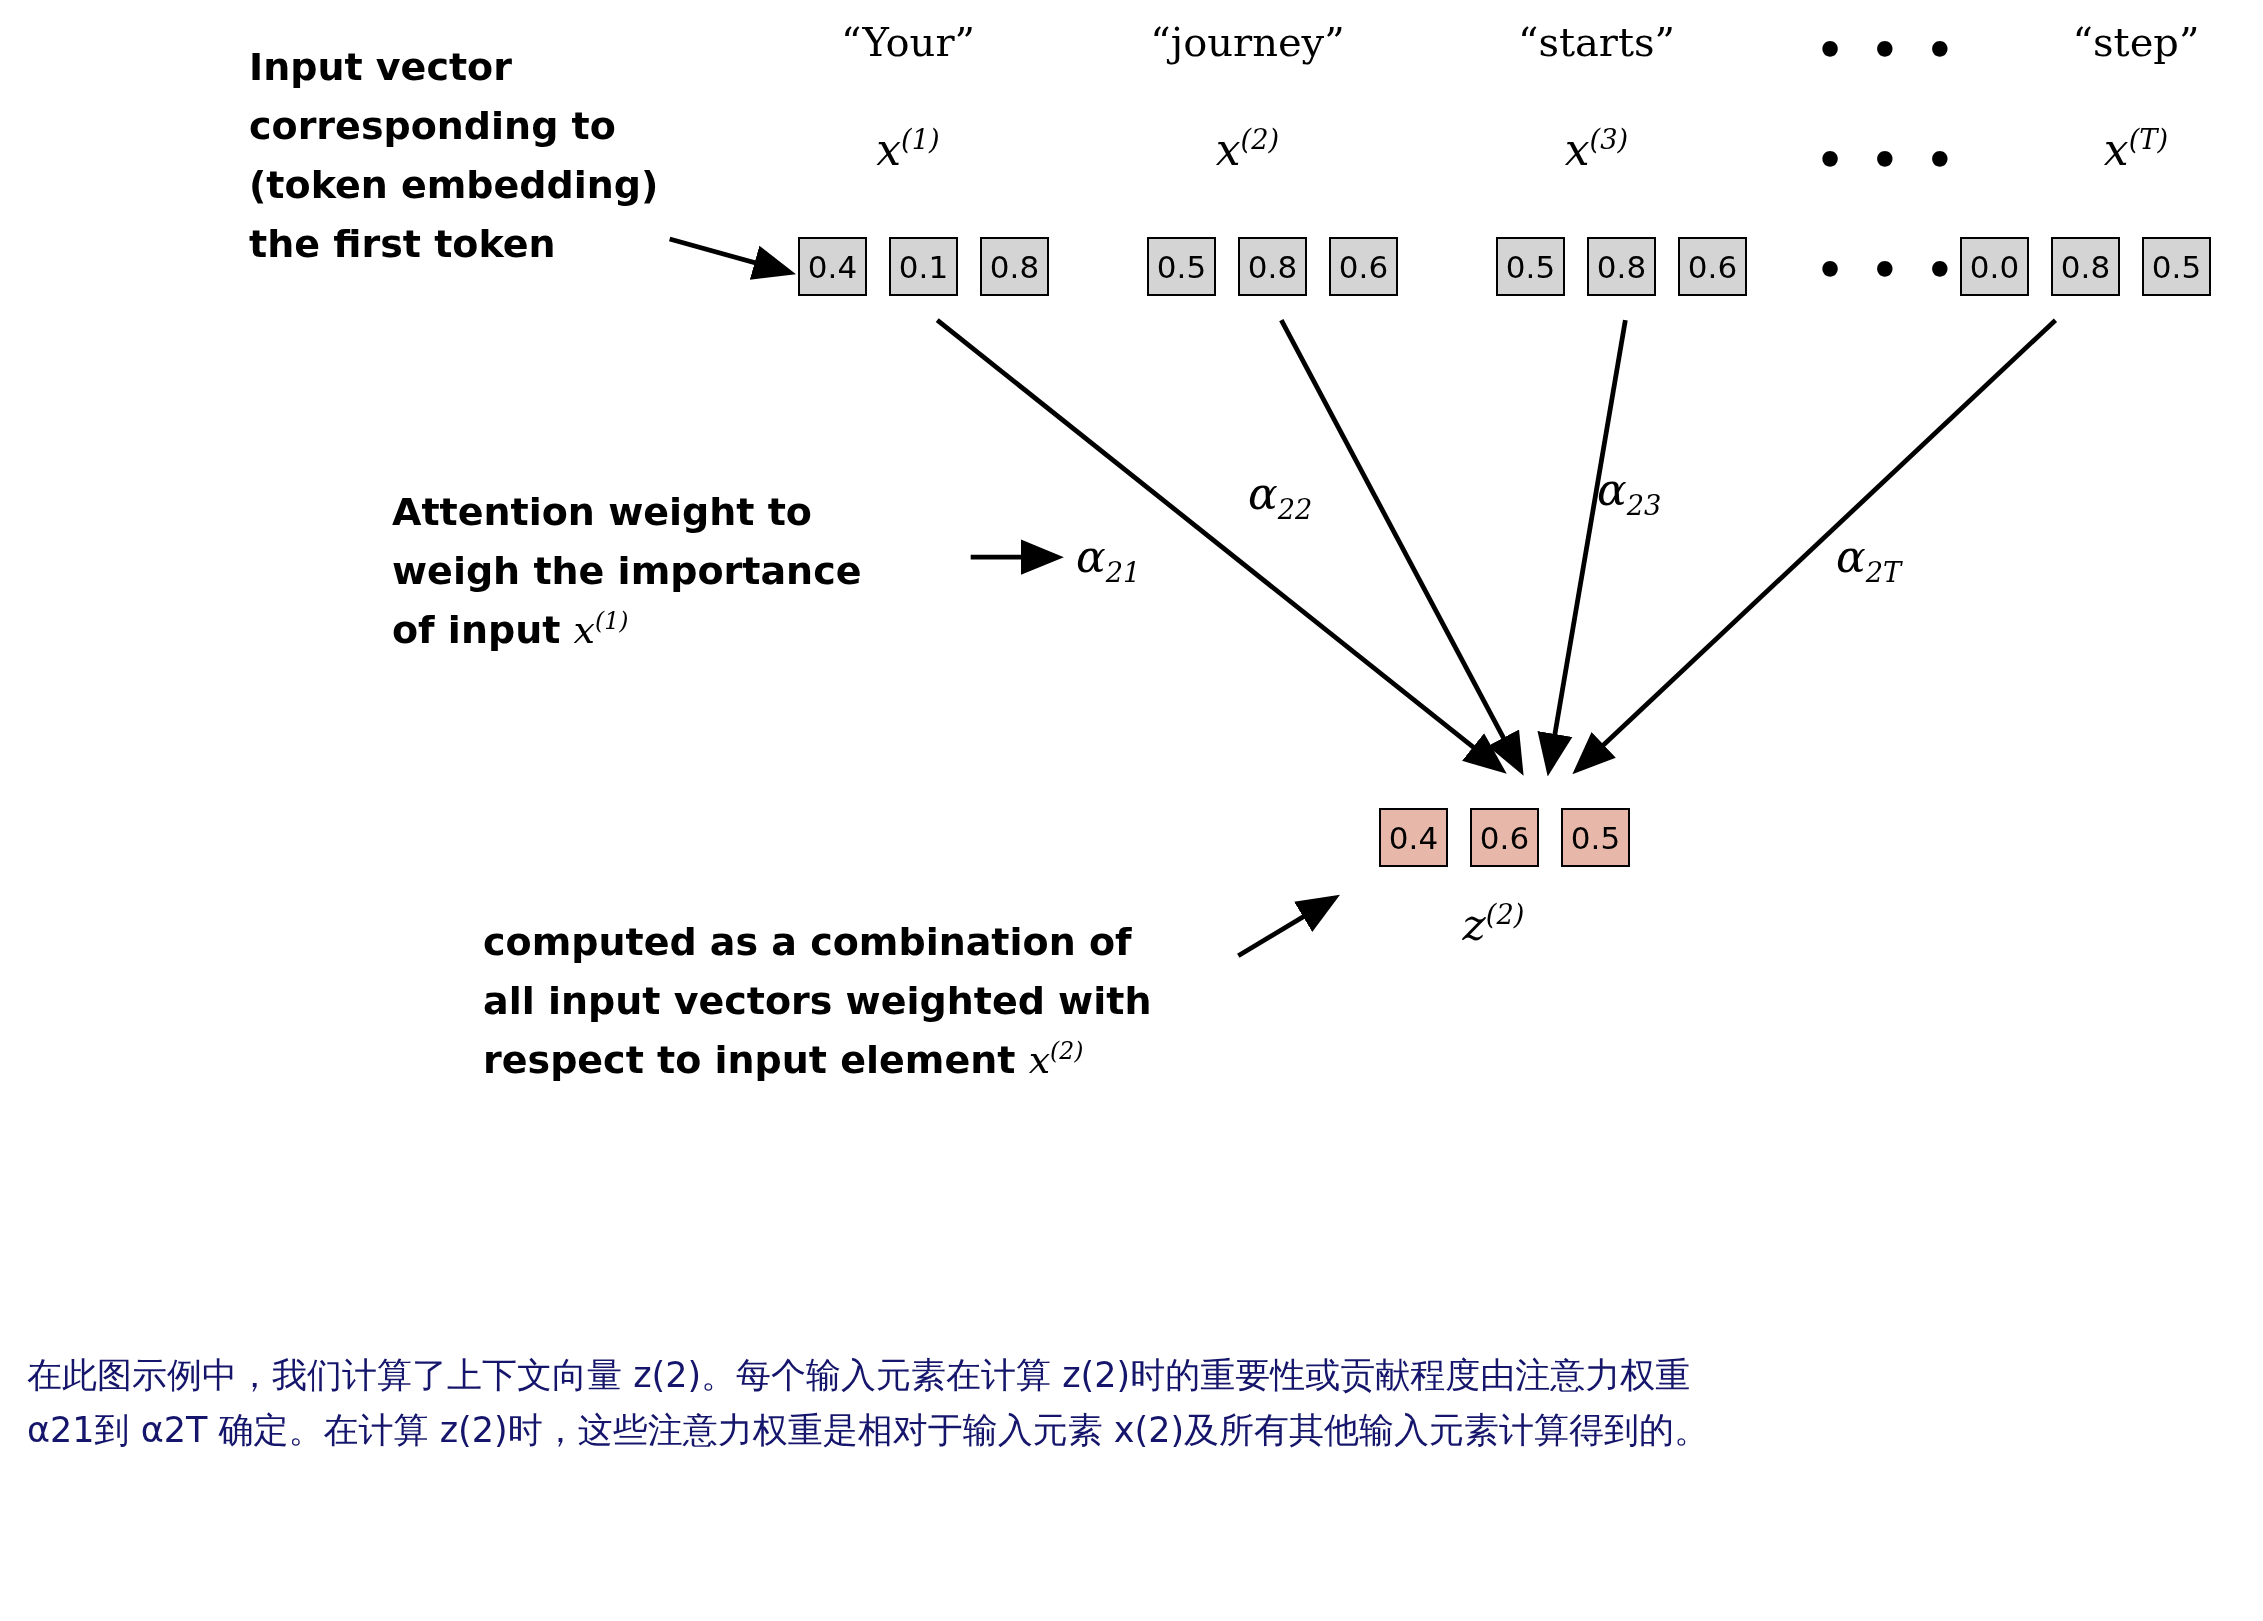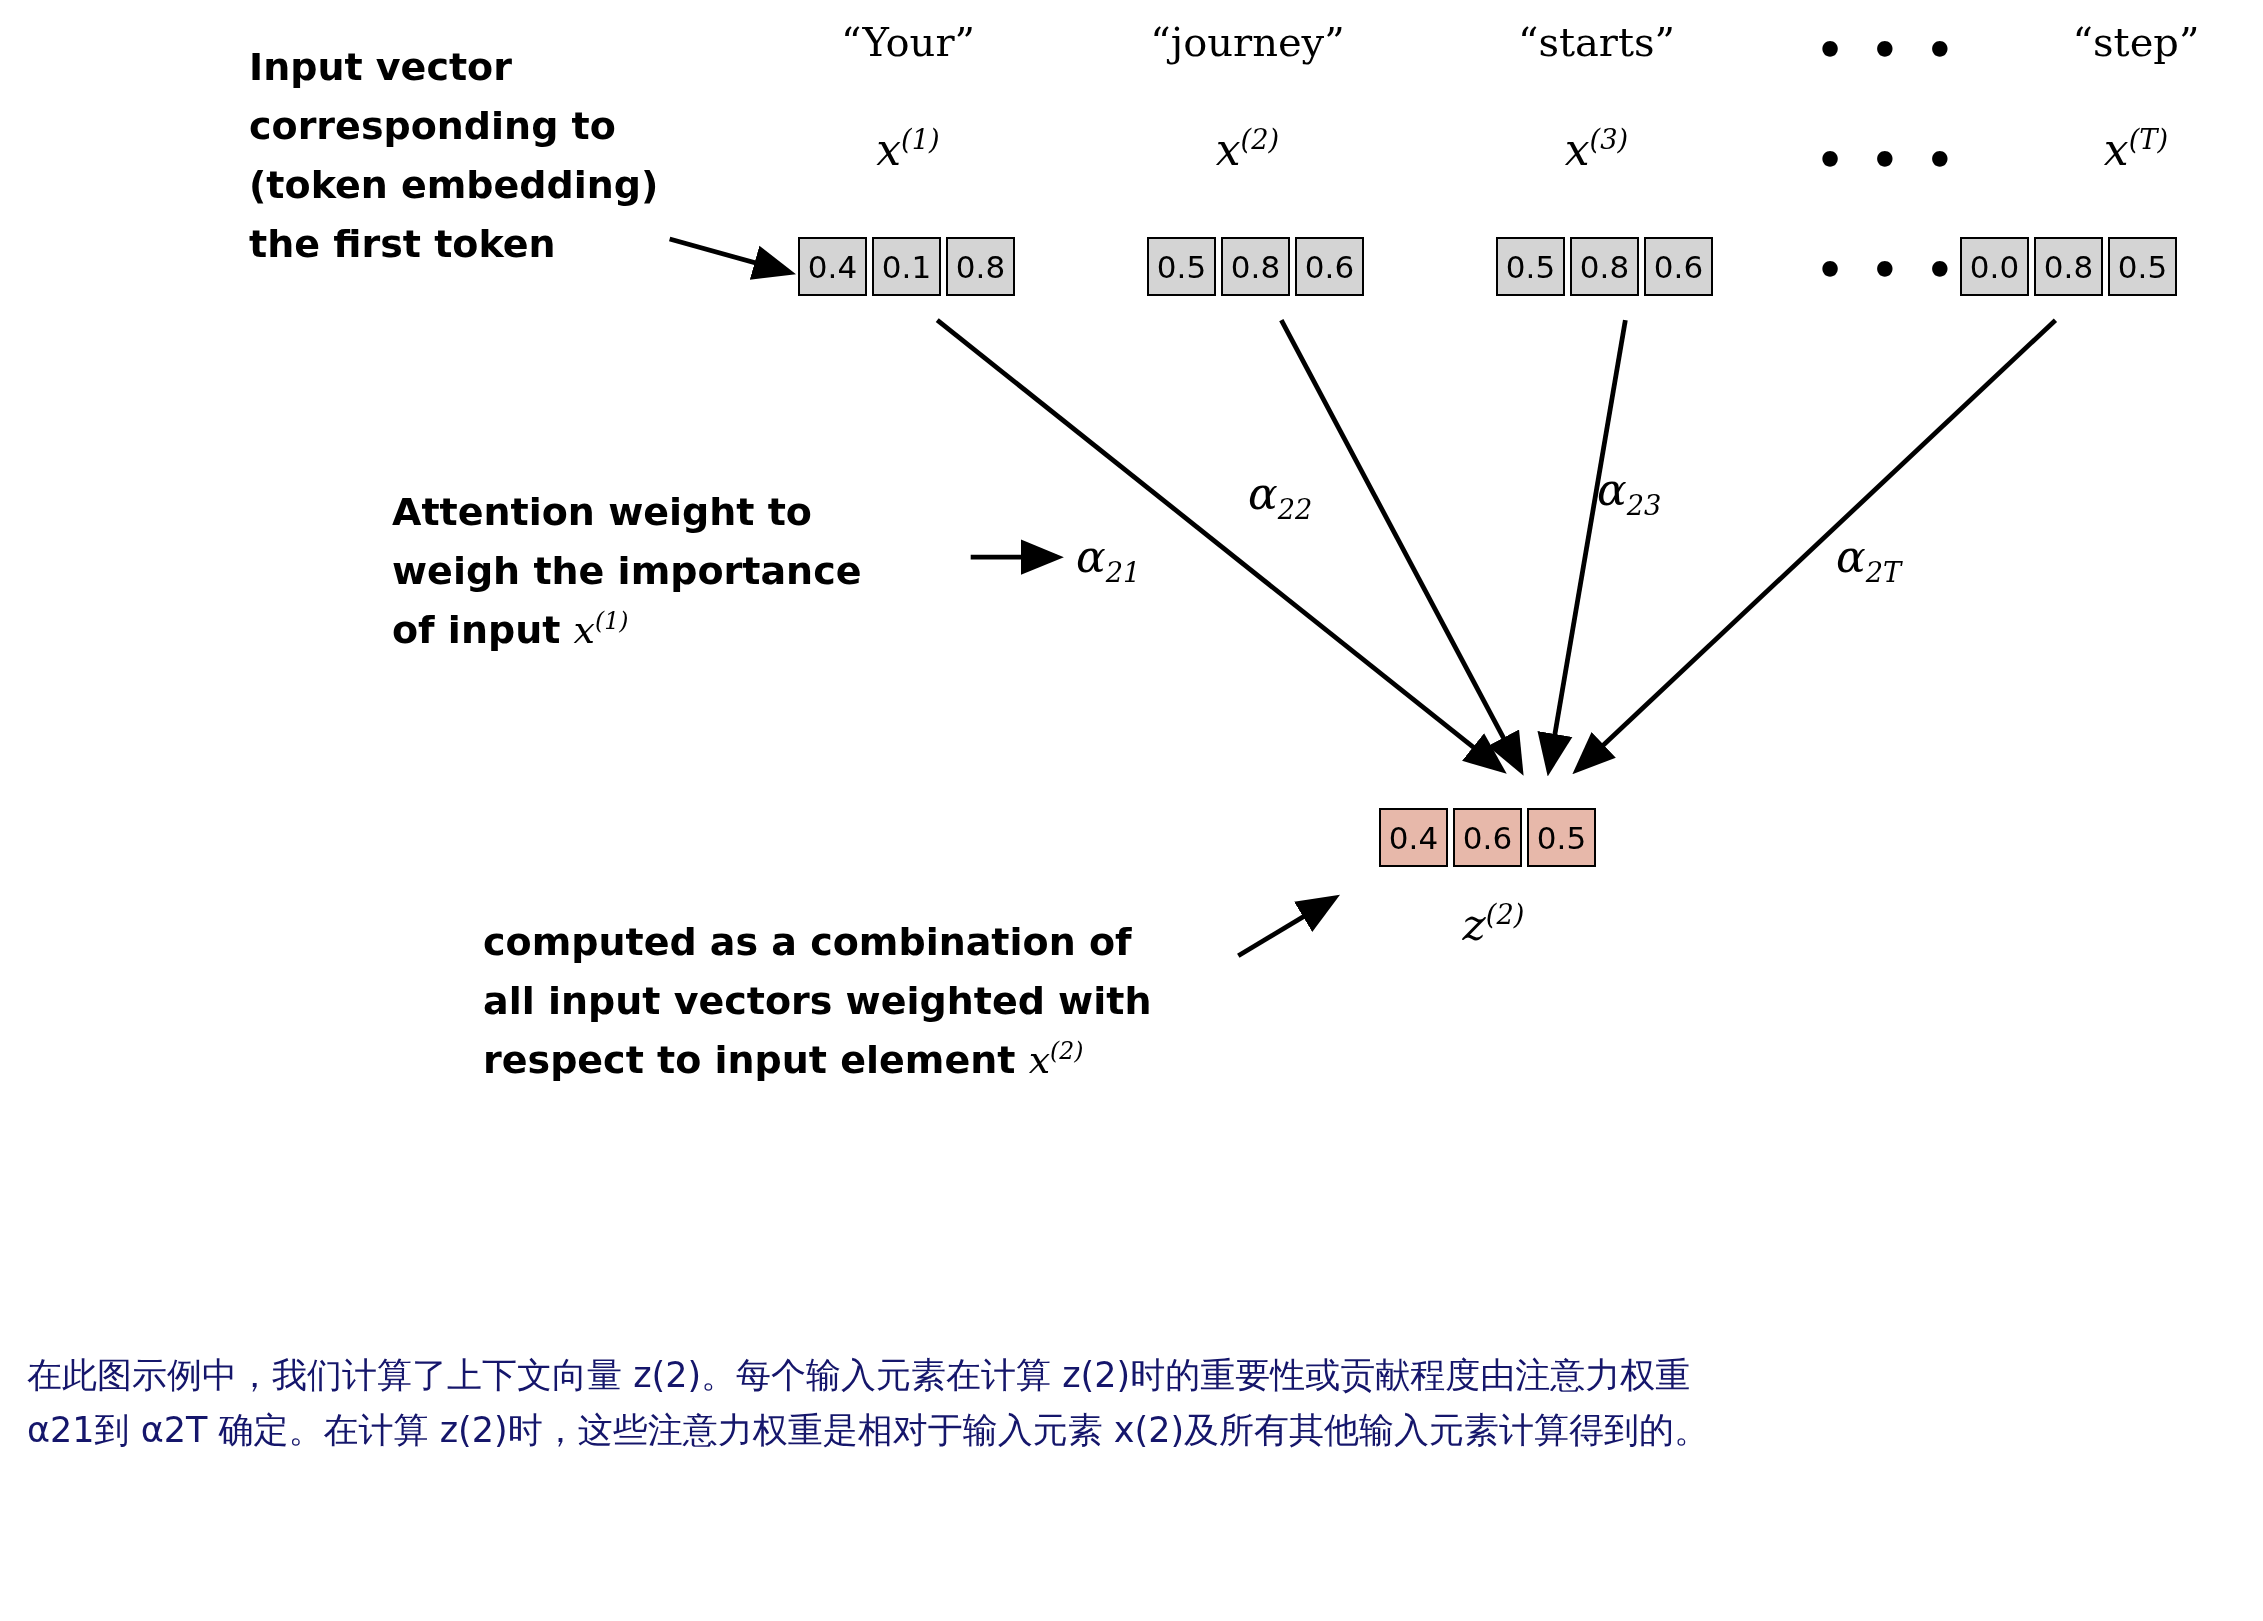--- a/index.html
+++ b/index.html
@@ -76,21 +76,21 @@
     font-weight: bold;
     font-size: 44px;
     letter-spacing: 5.7px;
     color: #000;
   }
 
   
   .vector {
     position: absolute;
     display: flex;
-    gap: 5px;
+    gap: 22px;
   }
   .cell {
     width: 69px;
     height: 59px;
     border: 2.9px solid #000;
     background: #d4d4d4;
     font-family: "DejaVu Sans", sans-serif;
     font-size: 31px;
     display: flex;
     align-items: center;

